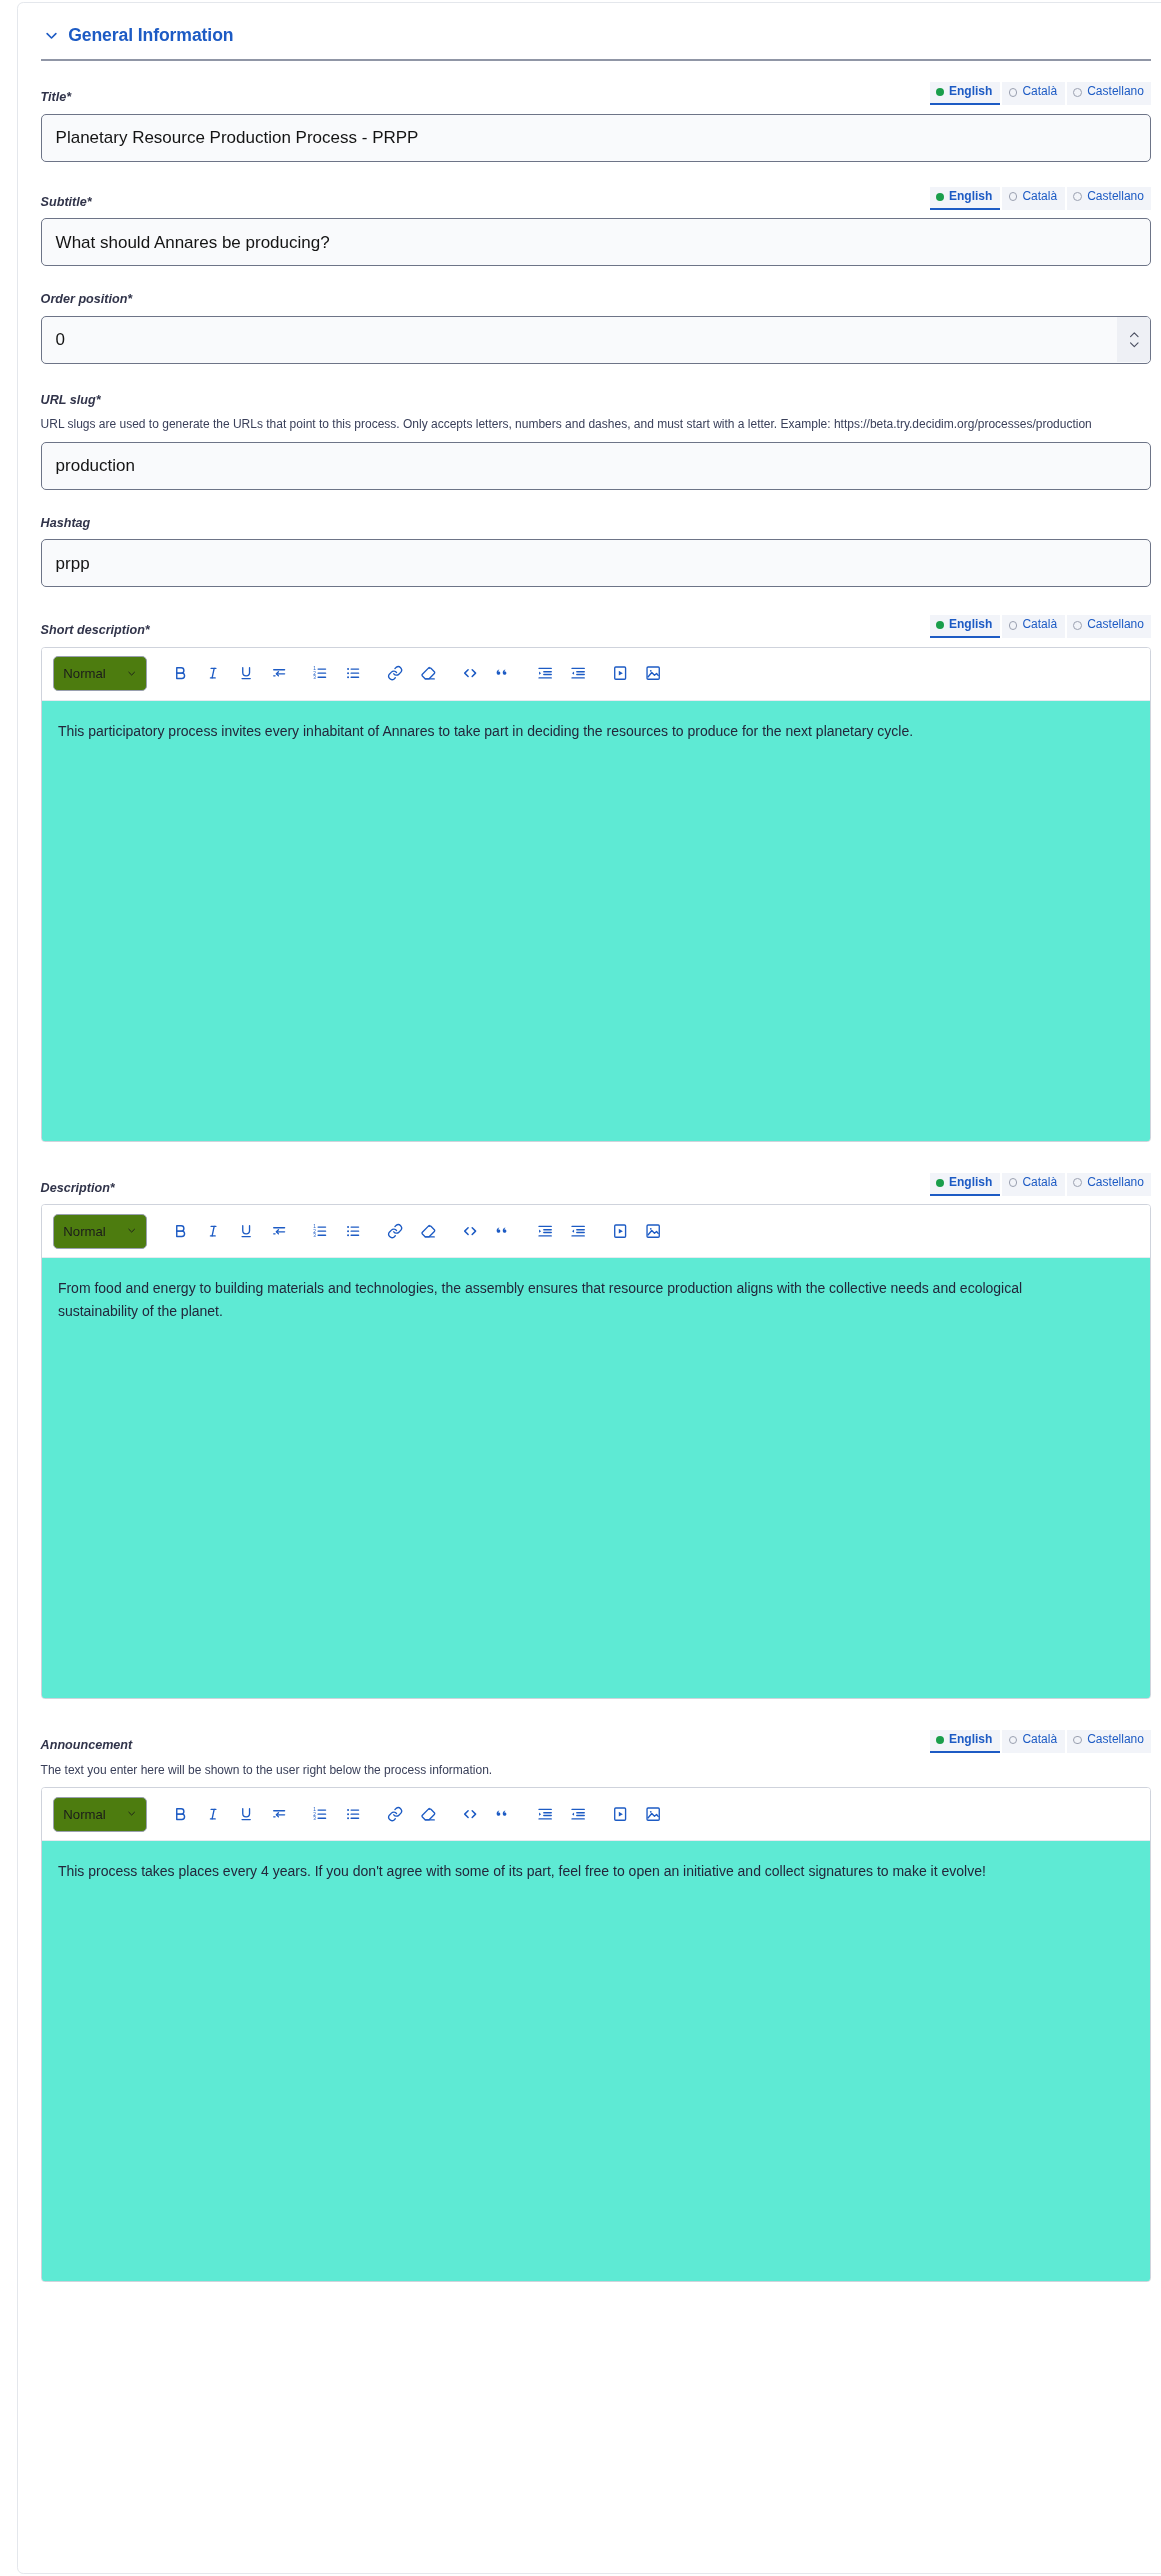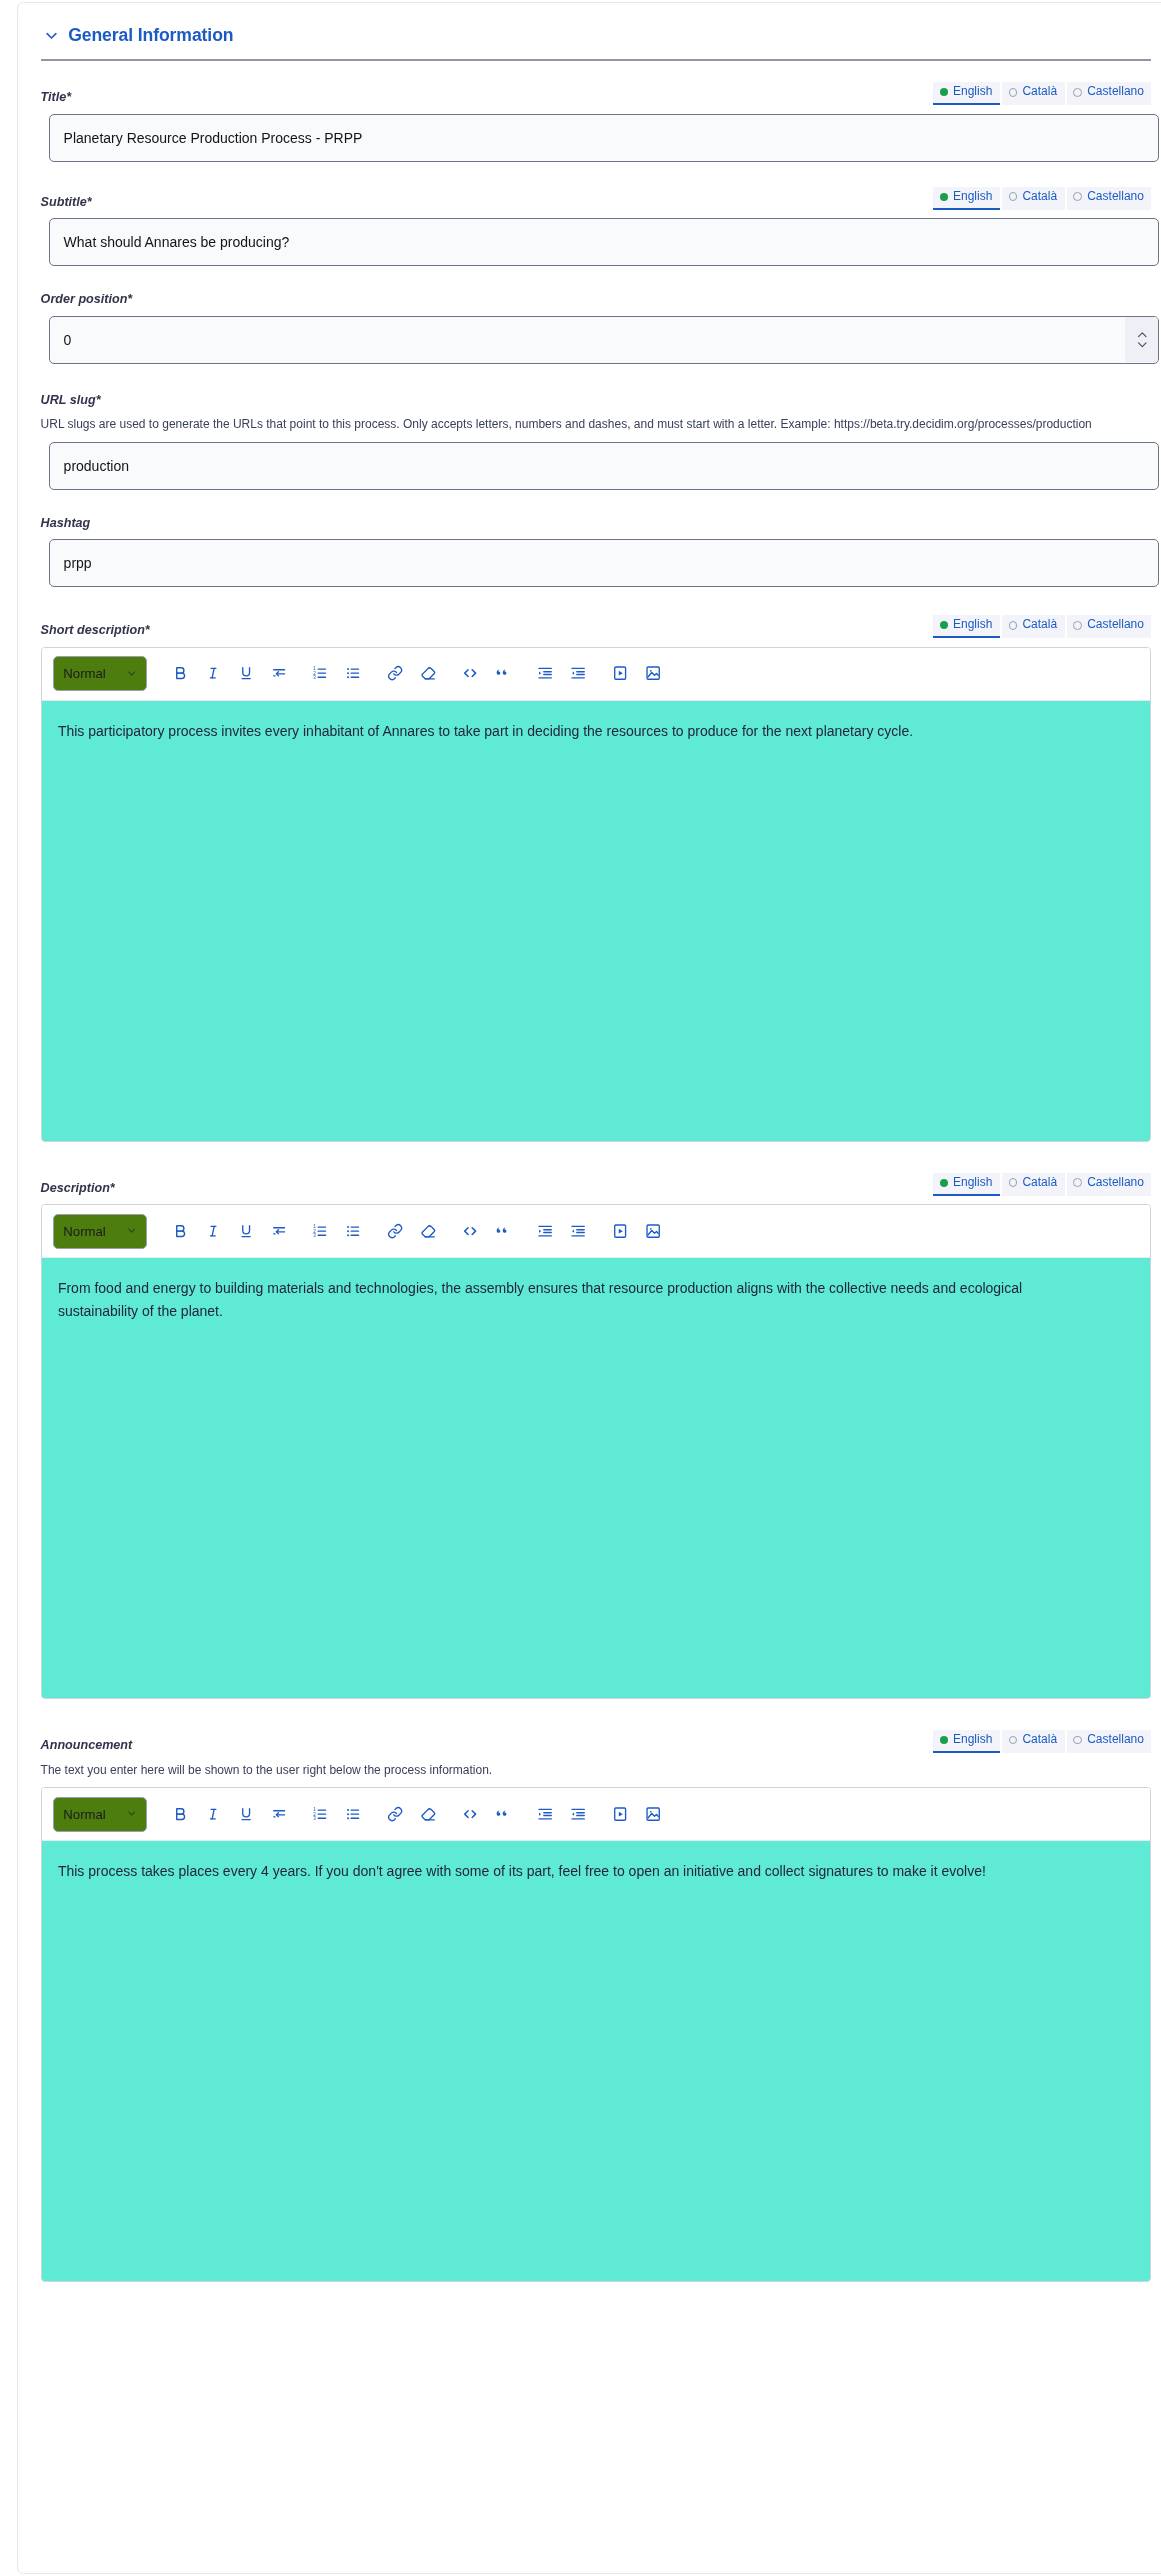--- a/index.html
+++ b/index.html
@@ -105,21 +105,21 @@
     color: #1d5bc4;
     background: #f2f4f9;
     padding: 3.1px 7.5px 4.4px 6.3px;
     border-bottom: 2.5px solid transparent;
     cursor: pointer;
     white-space: nowrap;
     line-height: 1.15;
   }
   .locale-tab + .locale-tab { margin-left: 2.5px; }
   .locale-tab.active {
-    font-weight: 400;
+    font-weight: 700;
     border-bottom-color: #1d5bc4;
     background: #f2f4f9;
   }
   .locale-dot {
     width: 8.2px; height: 8.2px;
     border-radius: 50%;
     flex: 0 0 auto;
     display: inline-block;
   }
   .locale-tab.active .locale-dot { background: #1a9e4b; }
@@ -133,25 +133,24 @@
   .text-input {
     display: flex;
     align-items: center;
     width: 100%;
     height: 48px;
     margin-top: 8.2px;
     background: #f9fafc;
     border: 1.3px solid #6d7487;
     border-radius: 5px;
     padding: 6px 14px;
-    font-size: 14px;
+    font-size: 17px;
     color: #141414;
     font-family: "Liberation Sans", sans-serif;
     position: relative;
-    margin-left: 8px;
   }
   .text-input .value { line-height: 1; }
 
   .number-input { padding-right: 0; }
   .spinner {
     margin-left: auto;
     width: 33px;
     height: 45px;
     background: #eef0f5;
     border-radius: 0 3.8px 3.8px 0;

